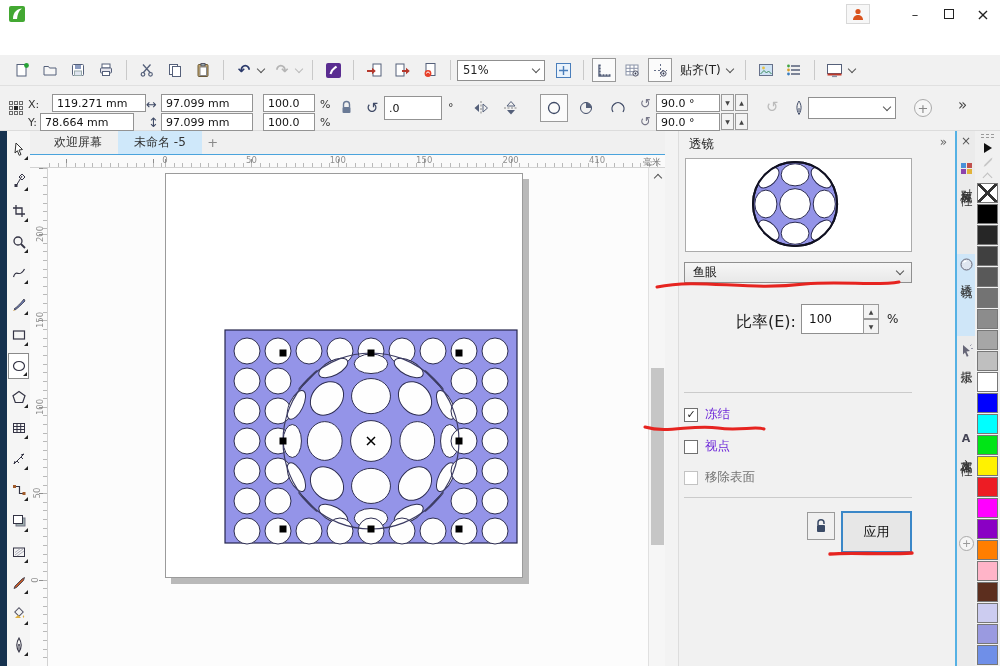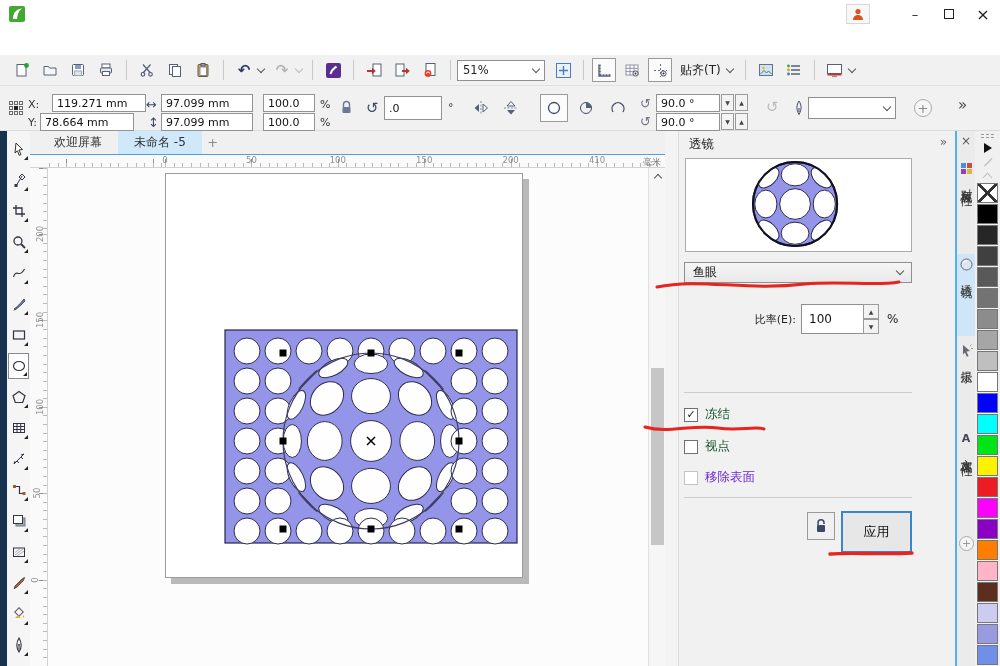--- a/index.html
+++ b/index.html
@@ -60,31 +60,31 @@
 .vscroll{position:absolute;left:648px;top:168px;width:17px;height:498px;background:#f6f6f6;border-left:1px solid #e0e0e0}
 .vs-up{position:absolute;left:0;top:0;width:17px;height:17px;display:flex;align-items:center;justify-content:center}
 .vs-thumb{position:absolute;left:2px;top:200px;width:13px;height:177px;background:#c6c6c6}
 .gapstrip{position:absolute;left:665px;top:131px;width:13px;height:535px;background:#f3f3f3}
 
 .docker{position:absolute;left:678px;top:131px;width:277px;height:535px;background:#f1f1f1;border-left:1px solid #ddd}
 .docker .hdr{position:absolute;left:10px;top:5px;font-size:12.5px;color:#222}
 .docker .hdr-btns{position:absolute;right:8px;top:4px;color:#666;font-size:12px;display:flex;gap:8px}
 .preview{position:absolute;left:6px;top:27px;width:227px;height:94px;background:#fff;border:1px solid #ababab}
 .lenscombo{position:absolute;left:5px;top:131px;width:228px;height:21px;border:1px solid #8f8f8f;background:linear-gradient(#f6f6f6,#e8e8e8);display:flex;align-items:center;justify-content:space-between;padding:0 8px;font-size:12px;color:#111}
-.ratio-label{position:absolute;left:22px;top:181px;width:95px;text-align:right;font-size:11px;color:#222}
+.ratio-label{position:absolute;left:22px;top:181px;width:95px;text-align:right;font-size:16px;color:#222}
 .ratio-box{position:absolute;left:122px;top:173px;width:78px;height:30px;border:1px solid #8f8f8f;background:#fff;font-size:12px;color:#111;display:flex;align-items:center;padding-left:7px}
 .ratio-spin{position:absolute;left:184px;top:173px;width:16px;height:30px;display:flex;flex-direction:column}
 .ratio-spin div{flex:1;border:1px solid #9a9a9a;background:#f3f3f3;font-size:6px;color:#444;display:flex;align-items:center;justify-content:center}
 .ratio-unit{position:absolute;left:208px;top:181px;font-size:12px;color:#222}
 .dsep{position:absolute;left:5px;width:228px;height:1px;background:#cbcbcb}
 .chkrow{position:absolute;left:5px;display:flex;align-items:center;gap:7px}
 .chkbox{width:14px;height:14px;border:1px solid #707070;background:#fff;font-size:11px;line-height:12px;text-align:center;color:#222}
 .chkrow.disabled .chkbox{border-color:#c3c3c3}
-.chkrow .clbl{font-size:12.5px;color:#14532d}
-.chkrow.disabled .clbl{color:#6d28d9}
+.chkrow .clbl{font-size:12.5px;color:#6d28d9}
+.chkrow.disabled .clbl{color:#737373}
 .lockbtn{position:absolute;left:128px;top:381px;width:28px;height:28px;border:1px solid #9a9a9a;background:#f0f0f0;display:flex;align-items:center;justify-content:center}
 .applybtn{position:absolute;left:162px;top:380px;width:71px;height:42px;border:2px solid #3a87c8;background:#e7e7e7;font-size:13px;color:#111;display:flex;align-items:center;justify-content:center}
 
 .sidetabs{position:absolute;left:955px;top:131px;width:20px;height:535px;background:#ebebeb;border-left:2px solid #55b1e4}
 .st-close{position:absolute;left:4px;top:3px;font-size:12px;color:#555}
 .vtab{position:absolute;left:0;width:18px;display:flex;flex-direction:column;align-items:center;padding-top:4px;gap:4px}
 .vtab .lbl{writing-mode:vertical-rl;font-size:12px;color:#333;letter-spacing:2px}
 .vtab.active{background:#cfe6f8}
 .st-plus{position:absolute;left:2px;top:405px;width:15px;height:15px;border-radius:50%;border:1px solid #aaa;color:#999;font-size:11px;display:flex;align-items:center;justify-content:center;background:#f5f5f5}
 

